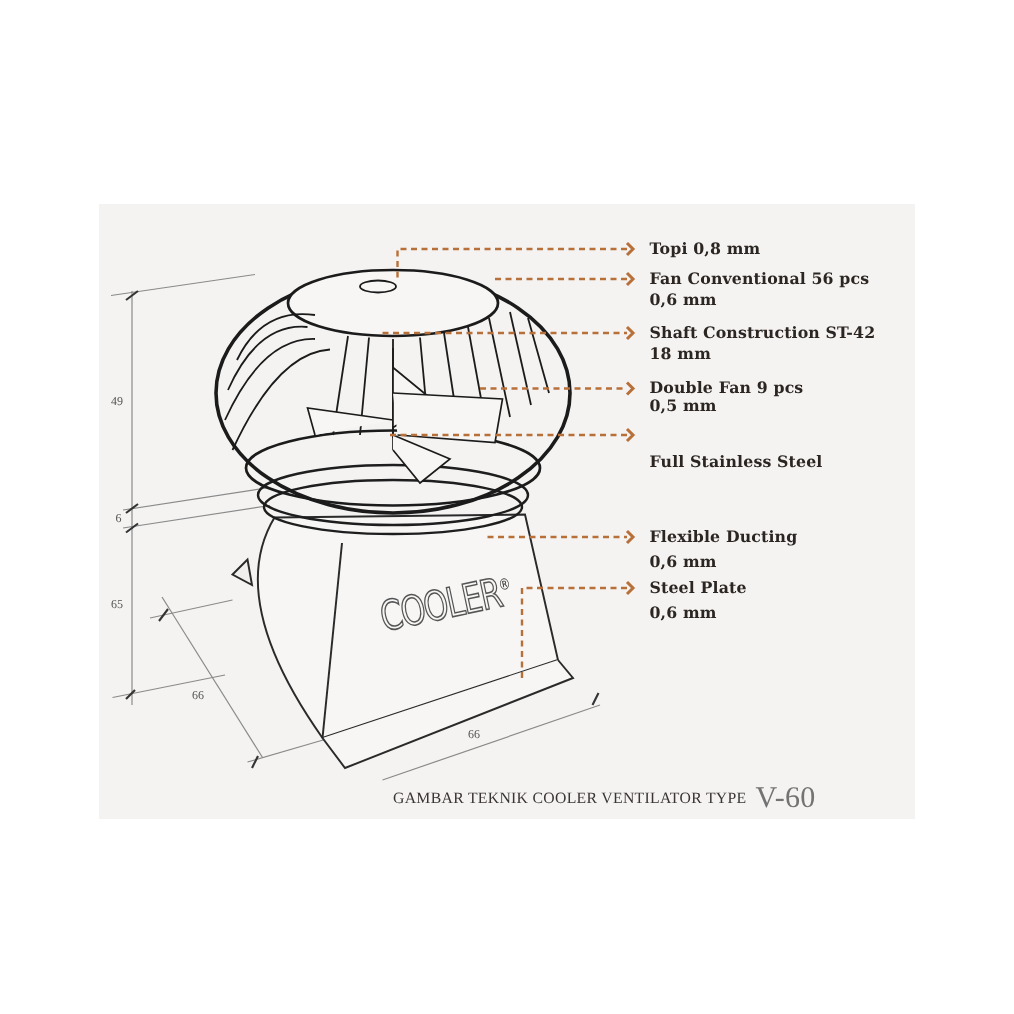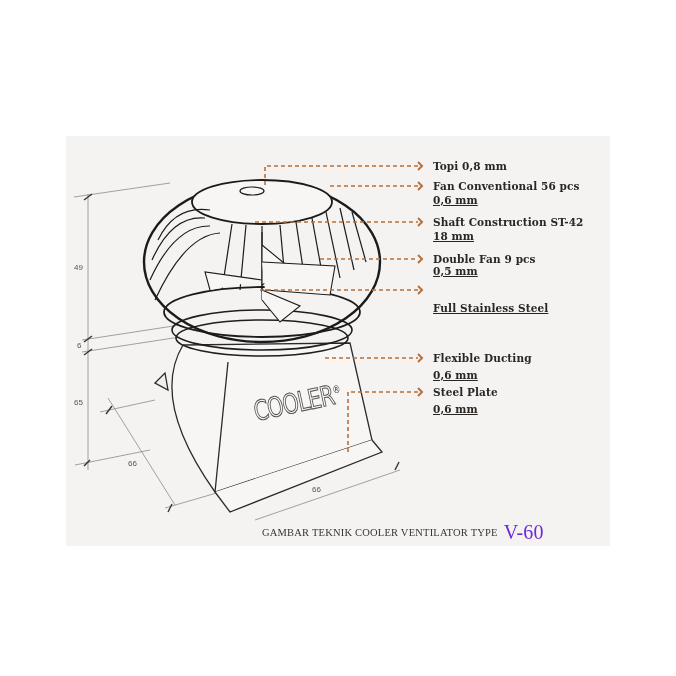--- a/index.html
+++ b/index.html
@@ -10,32 +10,32 @@
   }
   .frame {
     position: absolute; left: 66px; top: 136px; width: 544px; height: 410px;
     background: #f4f3f2;
   }
   .drawing { position: absolute; left: 0; top: 0; width: 676px; height: 676px; }
   .callout {
     position: absolute; left: 433px; font-size: 10.5px; color: #2b2622;
     line-height: 14px; font-weight: bold; letter-spacing: 0.1px;
   }
-  .callout .sub { display: block; font-weight: bold; text-decoration: underline; }
+  .callout .sub { display: block; font-weight: bold; }
   .dim {
-    position: absolute; font-family: Liberation Sans, sans-serif;
+    position: absolute; font-family: Liberation Serif, serif;
     font-size: 8px; color: #555;
   }
   .caption {
     position: absolute; left: 262px; top: 521px;
     font-size: 10.5px; color: #3a3532; letter-spacing: 0.2px;
     font-family: "Liberation Serif", "DejaVu Serif", serif;
   }
   .caption .type {
-    font-size: 20px; color: #6d28d9; margin-left: 6px; vertical-align: -3px;
+    font-size: 20px; color: #737373; margin-left: 6px; vertical-align: -3px;
   }
   .brand {
     position: absolute; left: 254px; top: 400px;
     font-family: "DejaVu Sans", "Liberation Sans", sans-serif;
     font-size: 21px; color: transparent;
     -webkit-text-stroke: 0.8px #555;
     transform: rotate(-12deg) scaleY(1.3);
     transform-origin: left center; letter-spacing: -1px;
   }
   .brand sup { font-size: 8px; color: #333; -webkit-text-stroke: 0; }

